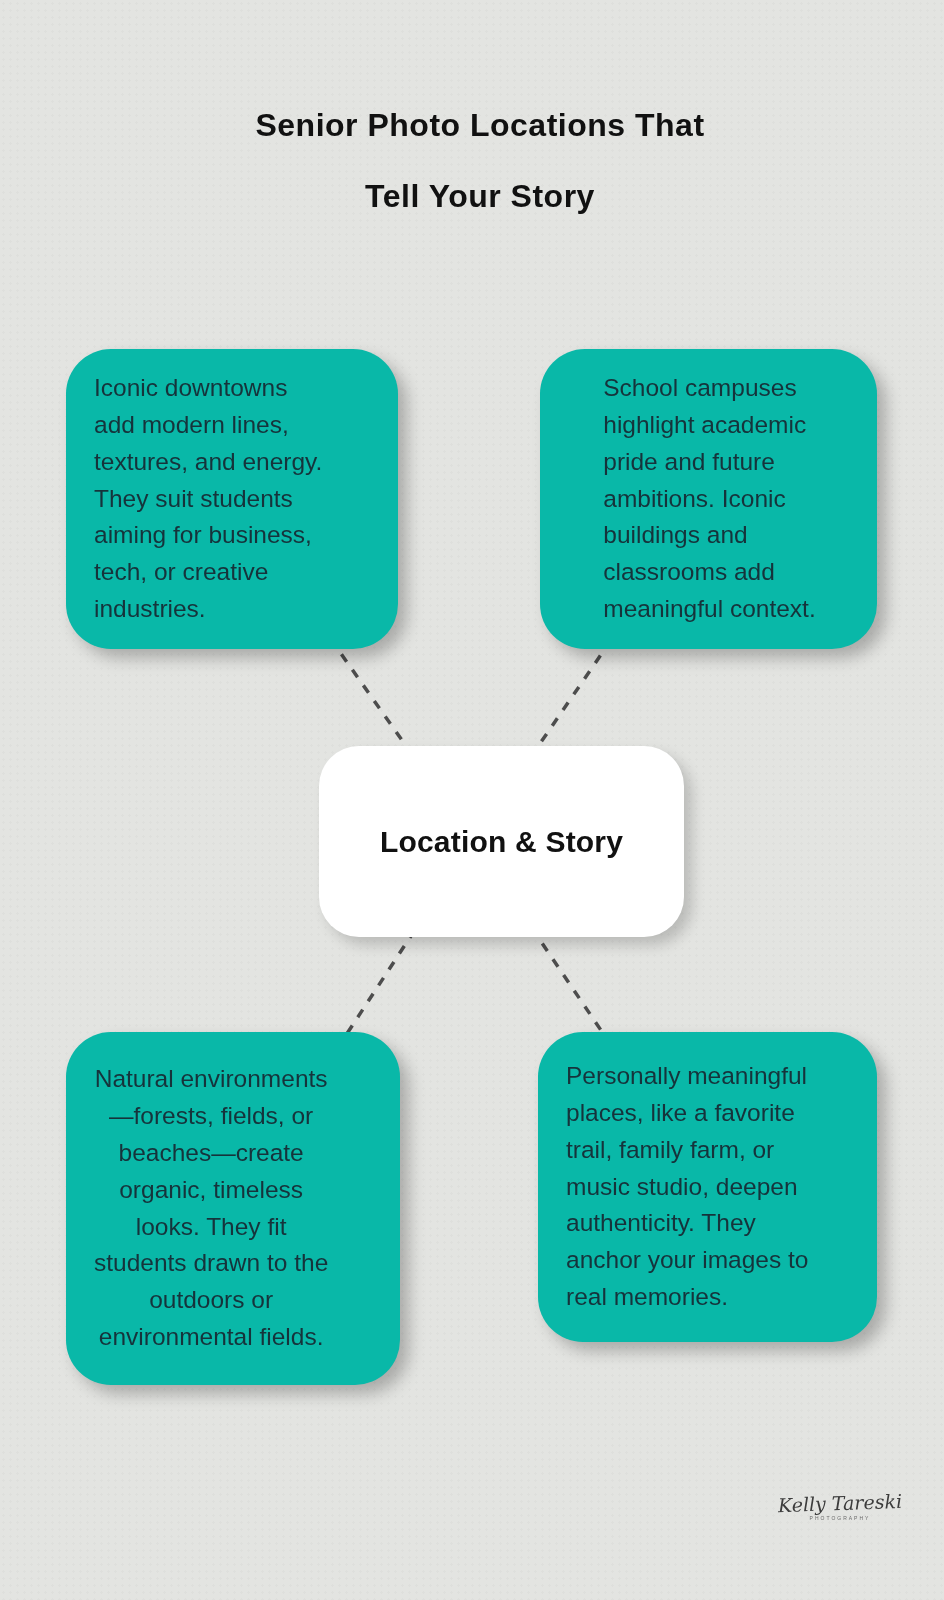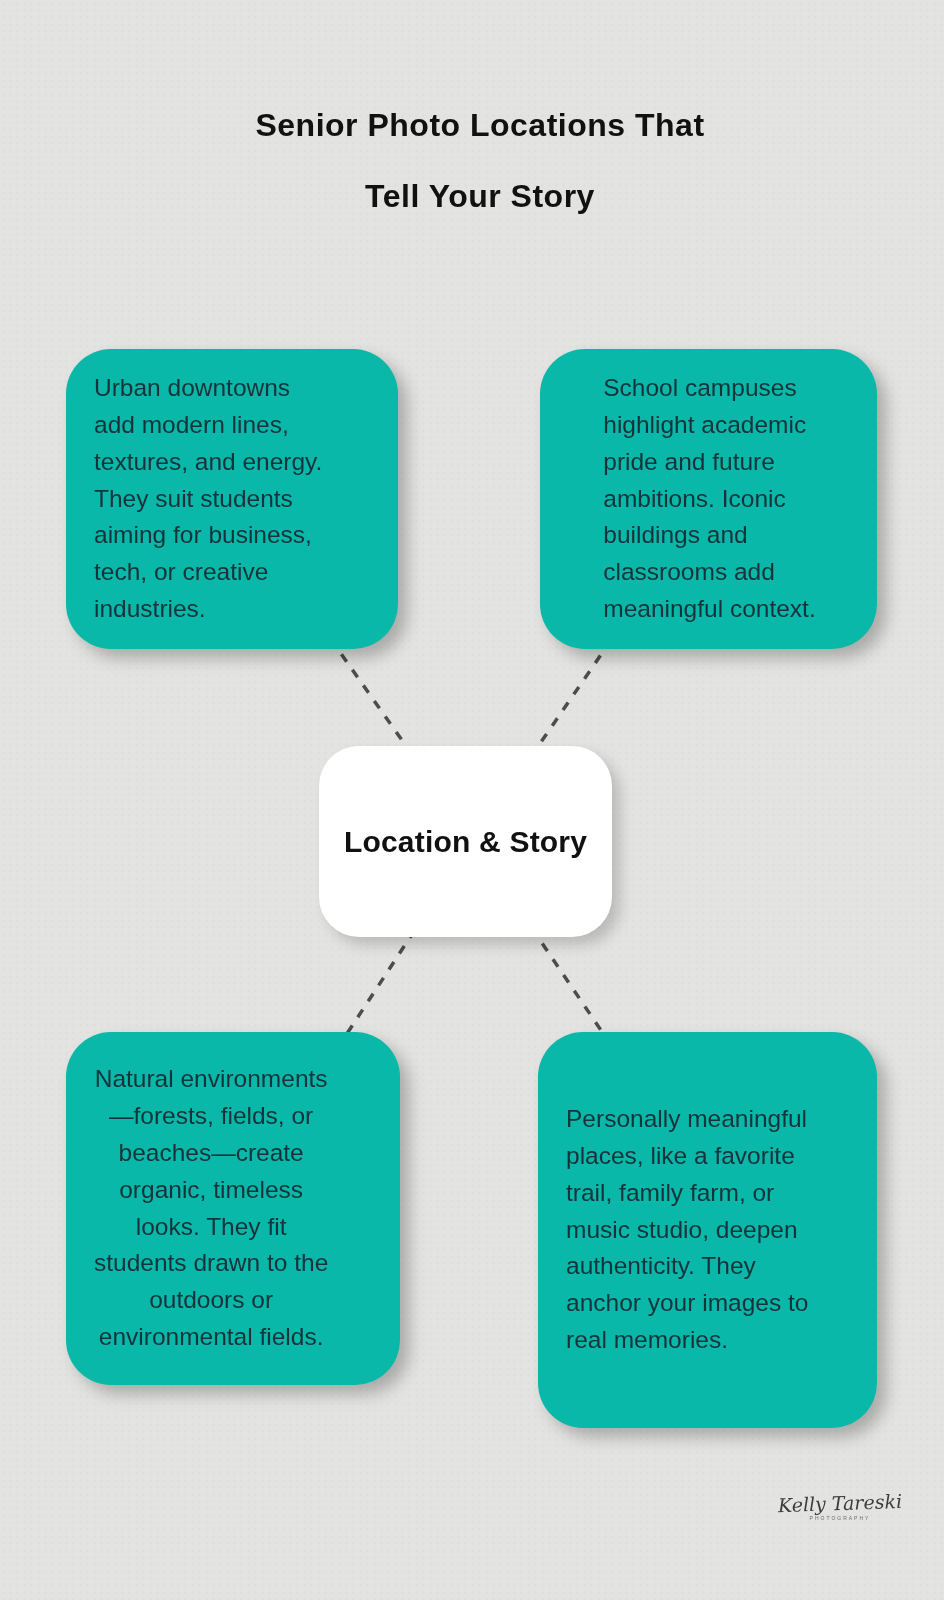--- a/index.html
+++ b/index.html
@@ -52,23 +52,23 @@
     padding:18px 26px 18px 28px;
   }
   .box-text{
     font-size:24.5px;line-height:36.8px;
     color:var(--body-text);
     white-space:pre-line;
   }
   .node-top-left{left:66px;top:349px;width:332px;height:300px;}
   .node-top-right{left:540px;top:349px;width:337px;height:300px;justify-content:center;}
   .node-bottom-left{left:66px;top:1032px;width:334px;height:353px;text-align:center;}
-  .node-bottom-right{left:538px;top:1032px;width:339px;height:396px;}
+  .node-bottom-right{left:538px;top:1032px;width:339px;height:310px;}
   .node-center{
-    left:319px;top:746px;width:293px;height:191px;
+    left:319px;top:746px;width:365px;height:191px;
     background:var(--center-white);
     border-radius:40px;
     justify-content:center;
     box-shadow:8px 8px 14px rgba(0,0,0,0.18);
   }
   .center-label{
     font-size:30px;font-weight:700;color:#111111;
     text-align:center;letter-spacing:0.2px;
   }
   .signature{
@@ -95,21 +95,21 @@
 Tell Your Story</h1>
 
   <svg class="connectors" viewBox="0 0 944 1600" xmlns="http://www.w3.org/2000/svg" aria-hidden="true">
     <line x1="232" y1="499" x2="473" y2="841"></line>
     <line x1="708" y1="499" x2="473" y2="841"></line>
     <line x1="233" y1="1208" x2="473" y2="841"></line>
     <line x1="707" y1="1187" x2="473" y2="841"></line>
   </svg>
 
   <div class="node teal node-top-left">
-    <p class="box-text">Urban downtowns
+    <p class="box-text">Iconic downtowns
 add modern lines,
 textures, and energy.
 They suit students
 aiming for business,
 tech, or creative
 industries.</p>
   </div>
 
   <div class="node teal node-top-right">
     <p class="box-text">School campuses

